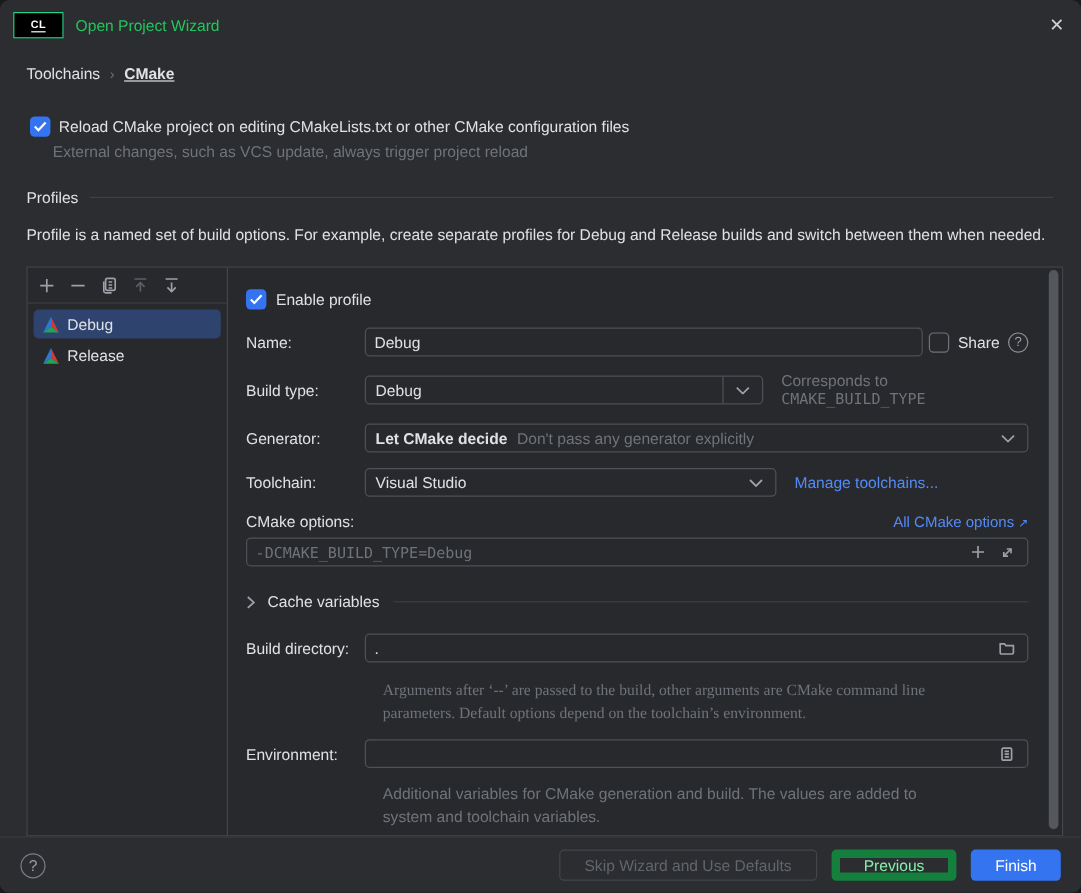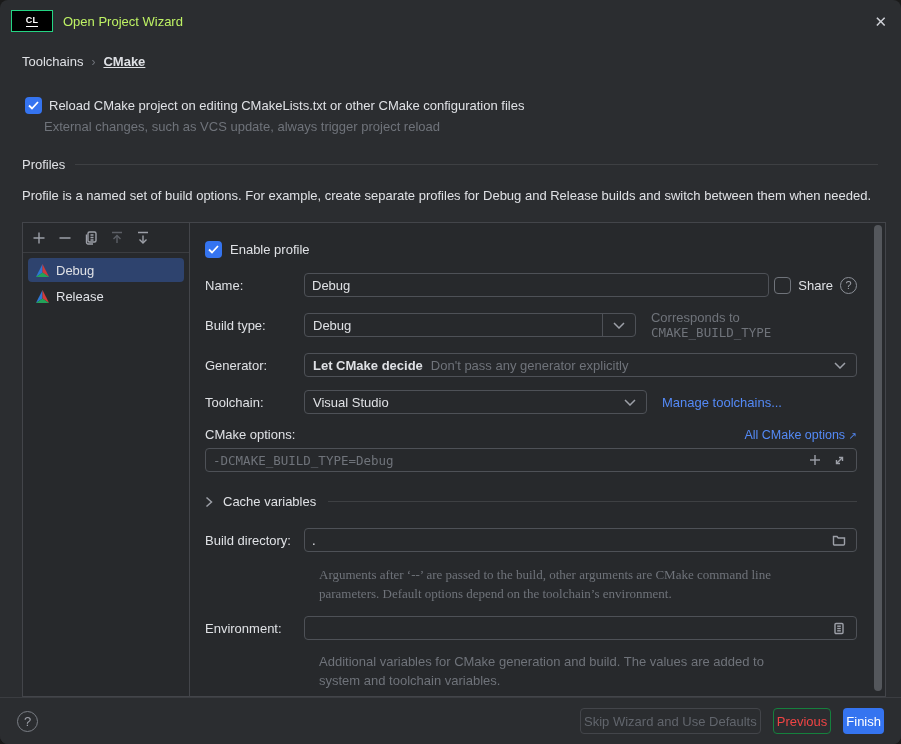--- a/index.html
+++ b/index.html
@@ -6,21 +6,21 @@
   .dialog{
     position:relative;width:901px;height:744px;box-sizing:border-box;
     background:#2b2d30;border-radius:8px;overflow:hidden;
     font-family:"Liberation Sans","DejaVu Sans",sans-serif;font-size:13px;color:#dfe1e5;
   }
   
   .titlebar{height:42px;display:flex;align-items:center;padding:0 14px 0 11px;}
   .logo{width:42px;height:22px;box-sizing:border-box;border:1.5px solid #24d483;background:#000;
         display:flex;align-items:center;justify-content:center;margin-right:10px;flex-shrink:0;}
   .logo span{font-size:9px;font-weight:bold;color:#fff;line-height:1;border-bottom:1.5px solid #fff;padding-bottom:1px;letter-spacing:.3px;}
-  .title{font-size:13px;color:#bef264;}
+  .title{font-size:13px;color:#22c55e;}
   .close{margin-left:auto;color:#ced0d6;font-size:15px;line-height:1;cursor:default;}
   
   .breadcrumb{padding:12px 22px 0;display:flex;align-items:center;}
   .crumb-sep{color:#6f737a;margin:0 8px;font-size:12px;}
   .crumb-last{font-weight:bold;text-decoration:underline;}
   
   .cb{width:17px;height:17px;box-sizing:border-box;border-radius:4px;flex-shrink:0;
       display:flex;align-items:center;justify-content:center;}
   .cb.on{background:#3574f0;}
   .cb.off{border:1px solid #6f737a;background:transparent;}
@@ -66,23 +66,23 @@
   .cache-row{display:flex;align-items:center;margin:22px 0 19px 0;}
   .cache-row .sep-line{margin-left:12px;}
   .form-help{margin:-8px 0 13px 114px;max-width:480px;line-height:19px;color:#6f737a;}
   .scrollbar{position:absolute;right:3px;top:2px;bottom:5px;width:8px;background:#54575c;border-radius:4px;}
   
   .footer{position:absolute;left:0;right:0;bottom:0;height:47px;border-top:1px solid #3b3d41;
           display:flex;align-items:center;padding:0 17px;box-sizing:border-box;background:#2b2d30;}
   .footer-help{width:21px;height:21px;box-sizing:border-box;border:1.4px solid #7a7e85;border-radius:50%;
                color:#9da0a8;font-size:13px;display:flex;align-items:center;justify-content:center;}
   .btns{margin-left:auto;display:flex;gap:12px;}
-  .btn{height:26px;box-sizing:border-box;padding:0 3px;border-radius:4px;display:flex;align-items:center;}
+  .btn{height:26px;box-sizing:border-box;padding:0 20px;border-radius:4px;display:flex;align-items:center;}
   .btn.disabled{border:1px solid #43454a;color:#61656c;}
-  .btn.normal{border:1px solid #15803d;color:#ef4444;}
+  .btn.normal{border:7px solid #15803d;color:#86efac;}
   .btn.primary{background:#3574f0;color:#fff;}
 </style>
 </head>
 <body>
 
 <div class="dialog">
 
   <div class="titlebar">
     <div class="logo">
         <span>CL</span>

